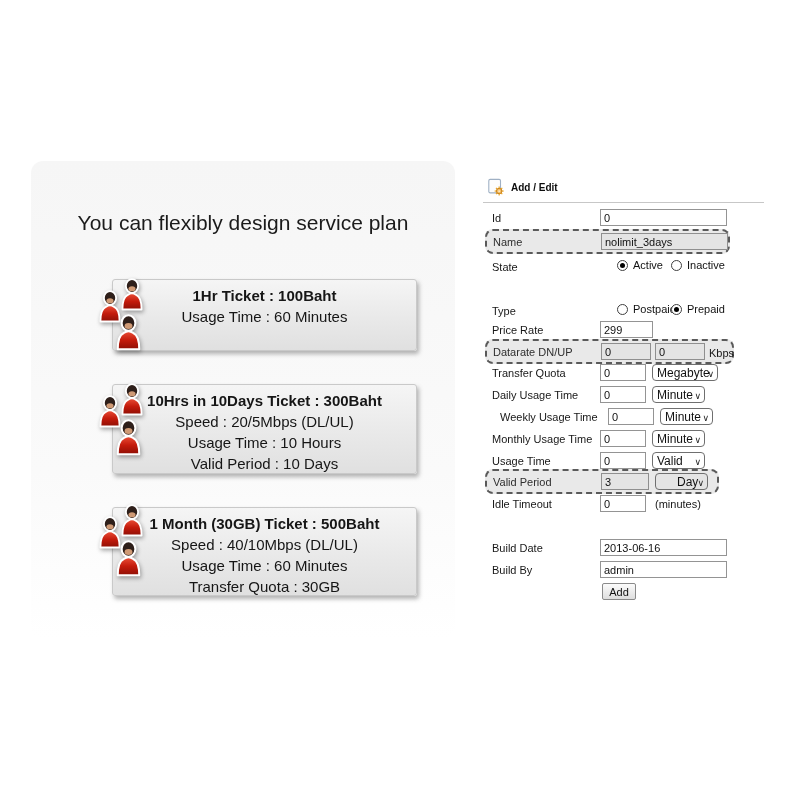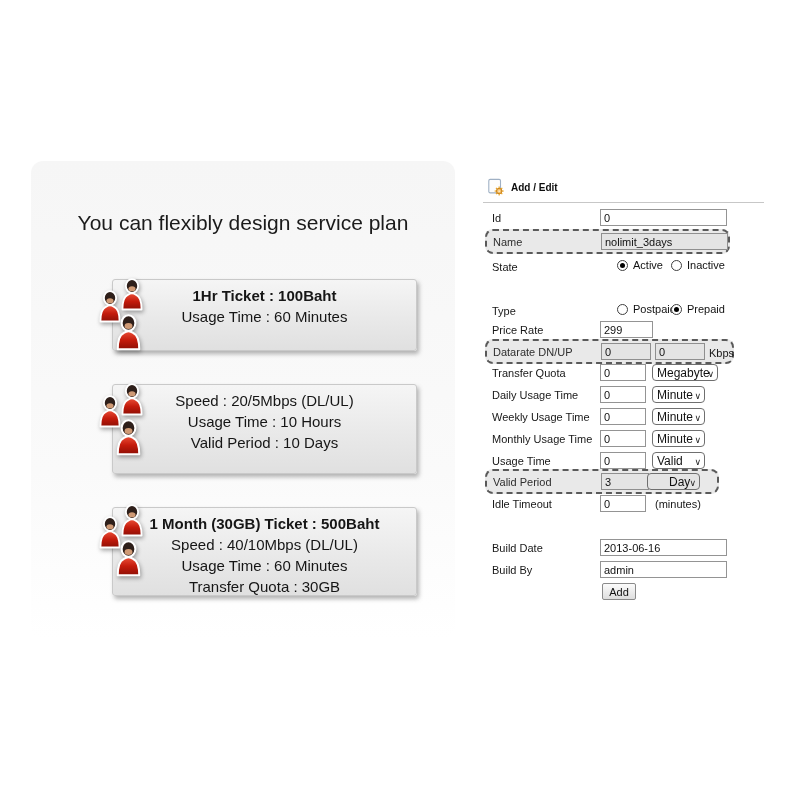--- a/index.html
+++ b/index.html
@@ -78,32 +78,32 @@
   }
   .dr-name{left:0;top:57px;width:245px;}
   .dr-datarate{left:0;top:167px;width:249px;padding-left:16px;}
   .dr-valid{left:0;top:297px;width:234px;}
   .dashed-row .lbl{left:6px;top:5px;color:#2e2e2e;}
   .dashed-row .inp{top:2px;background:#e4e4e4;border-color:#8f8f8f;}
   .dashed-row .sel{top:2px;background:#e4e4e4;}
   .dashed-row .kbps{top:6px;}
   .d-at114{left:114px;}
   .d-in2{left:168px;}
-  .d-sel{left:160px;width:53px;padding-left:21px;}
+  .d-sel{left:168px;width:53px;padding-left:21px;}
 
   .add-btn{
     position:absolute;left:117px;top:0;width:34px;height:17px;box-sizing:border-box;
     border:1px solid #8a8a8a;border-radius:2px;
     background:linear-gradient(180deg,#fbfbfb,#dedede);
     font-family:"Liberation Sans",sans-serif;font-size:11px;color:#111;text-align:center;line-height:14px;padding:0;
   }
 
   
   .y-id{top:37px;} .y-state{top:86px;} .y-identity{top:108px;} .y-type{top:130px;}
-  .y-price{top:149px;} .y-quota{top:192px;} .y-daily{top:214px;} .y-weekly{top:236px;}
+  .y-price{top:149px;} .y-quota{top:192px;} .y-daily{top:214px;} .y-weekly{top:236px;margin-left:8px;}
   .y-monthly{top:258px;} .y-usage{top:280px;} .y-idle{top:323px;} .y-comment{top:345px;}
   .y-bdate{top:367px;} .y-bby{top:389px;} .y-add{top:411px;}
 </style>
 </head>
 <body>
 
 <svg width="0" height="0" style="position:absolute">
   <defs>
     <linearGradient id="bodyGrad" x1="0" y1="0" x2="0" y2="1">
       <stop offset="0" stop-color="#ea4f38"></stop>
@@ -132,20 +132,21 @@
     </svg>
   <svg class="p2">
       <use href="#person"></use>
     </svg>
   <svg class="p3">
       <use href="#person"></use>
     </svg>
 </div>
 
 <div class="ticket ticket-2">
+  <div class="t-title">10Hrs in 10Days Ticket : 300Baht</div>
   <div class="t-line">Speed : 20/5Mbps (DL/UL)</div>
   <div class="t-line">Usage Time : 10 Hours</div>
   <div class="t-line">Valid Period : 10 Days</div>
 </div>
 <div class="persons persons-2">
   <svg class="p1">
       <use href="#person"></use>
     </svg>
   <svg class="p2">
       <use href="#person"></use>

